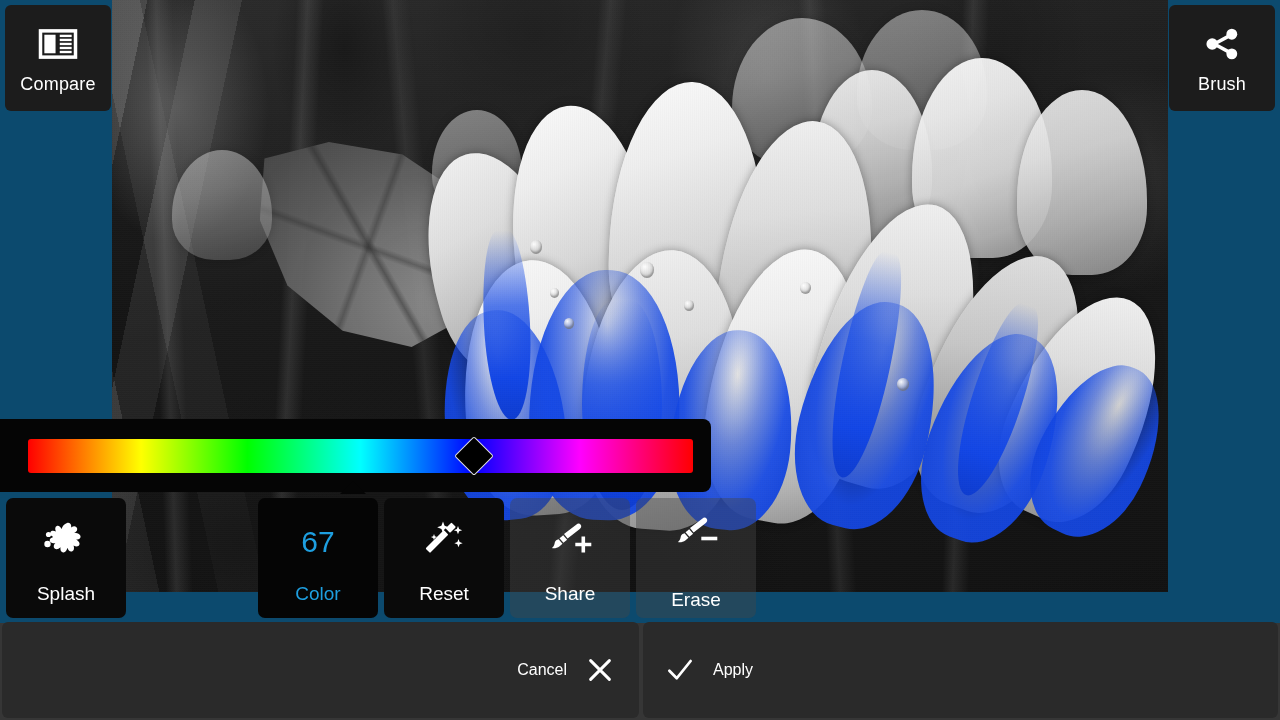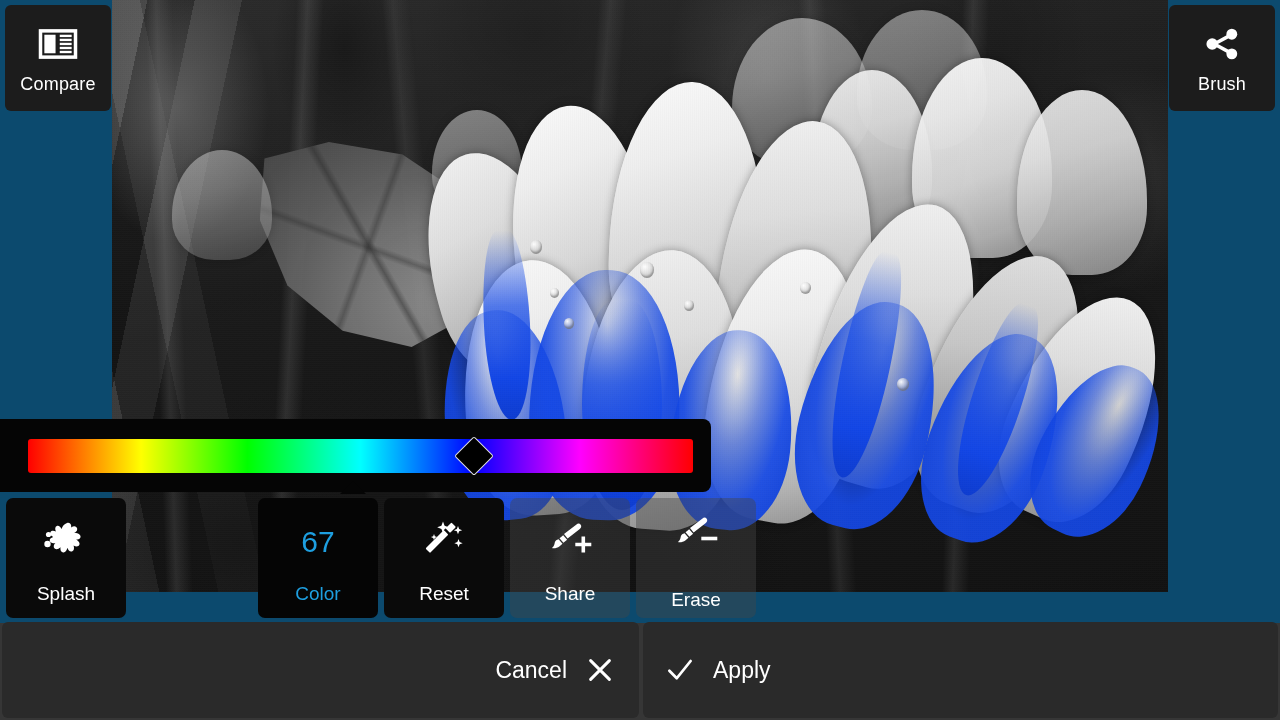--- a/index.html
+++ b/index.html
@@ -263,21 +263,21 @@
     padding-right: 24px;
     gap: 18px;
   }
   #apply-btn {
     left: 643px;
     width: 635px;
     justify-content: flex-start;
     padding-left: 22px;
     gap: 18px;
   }
-  .action-label { font-size: 23px; line-height: 1; text-align: right; }
+  .action-label { font-size: 16px; line-height: 1; text-align: right; }
   .action-icon { width: 30px; height: 30px; display: block; }
 </style>
 </head>
 <body>
 
 <div id="app">
 
   <div class="photo-stage">
     <div class="photo-layer">
       <div class="bg-foliage"></div>

